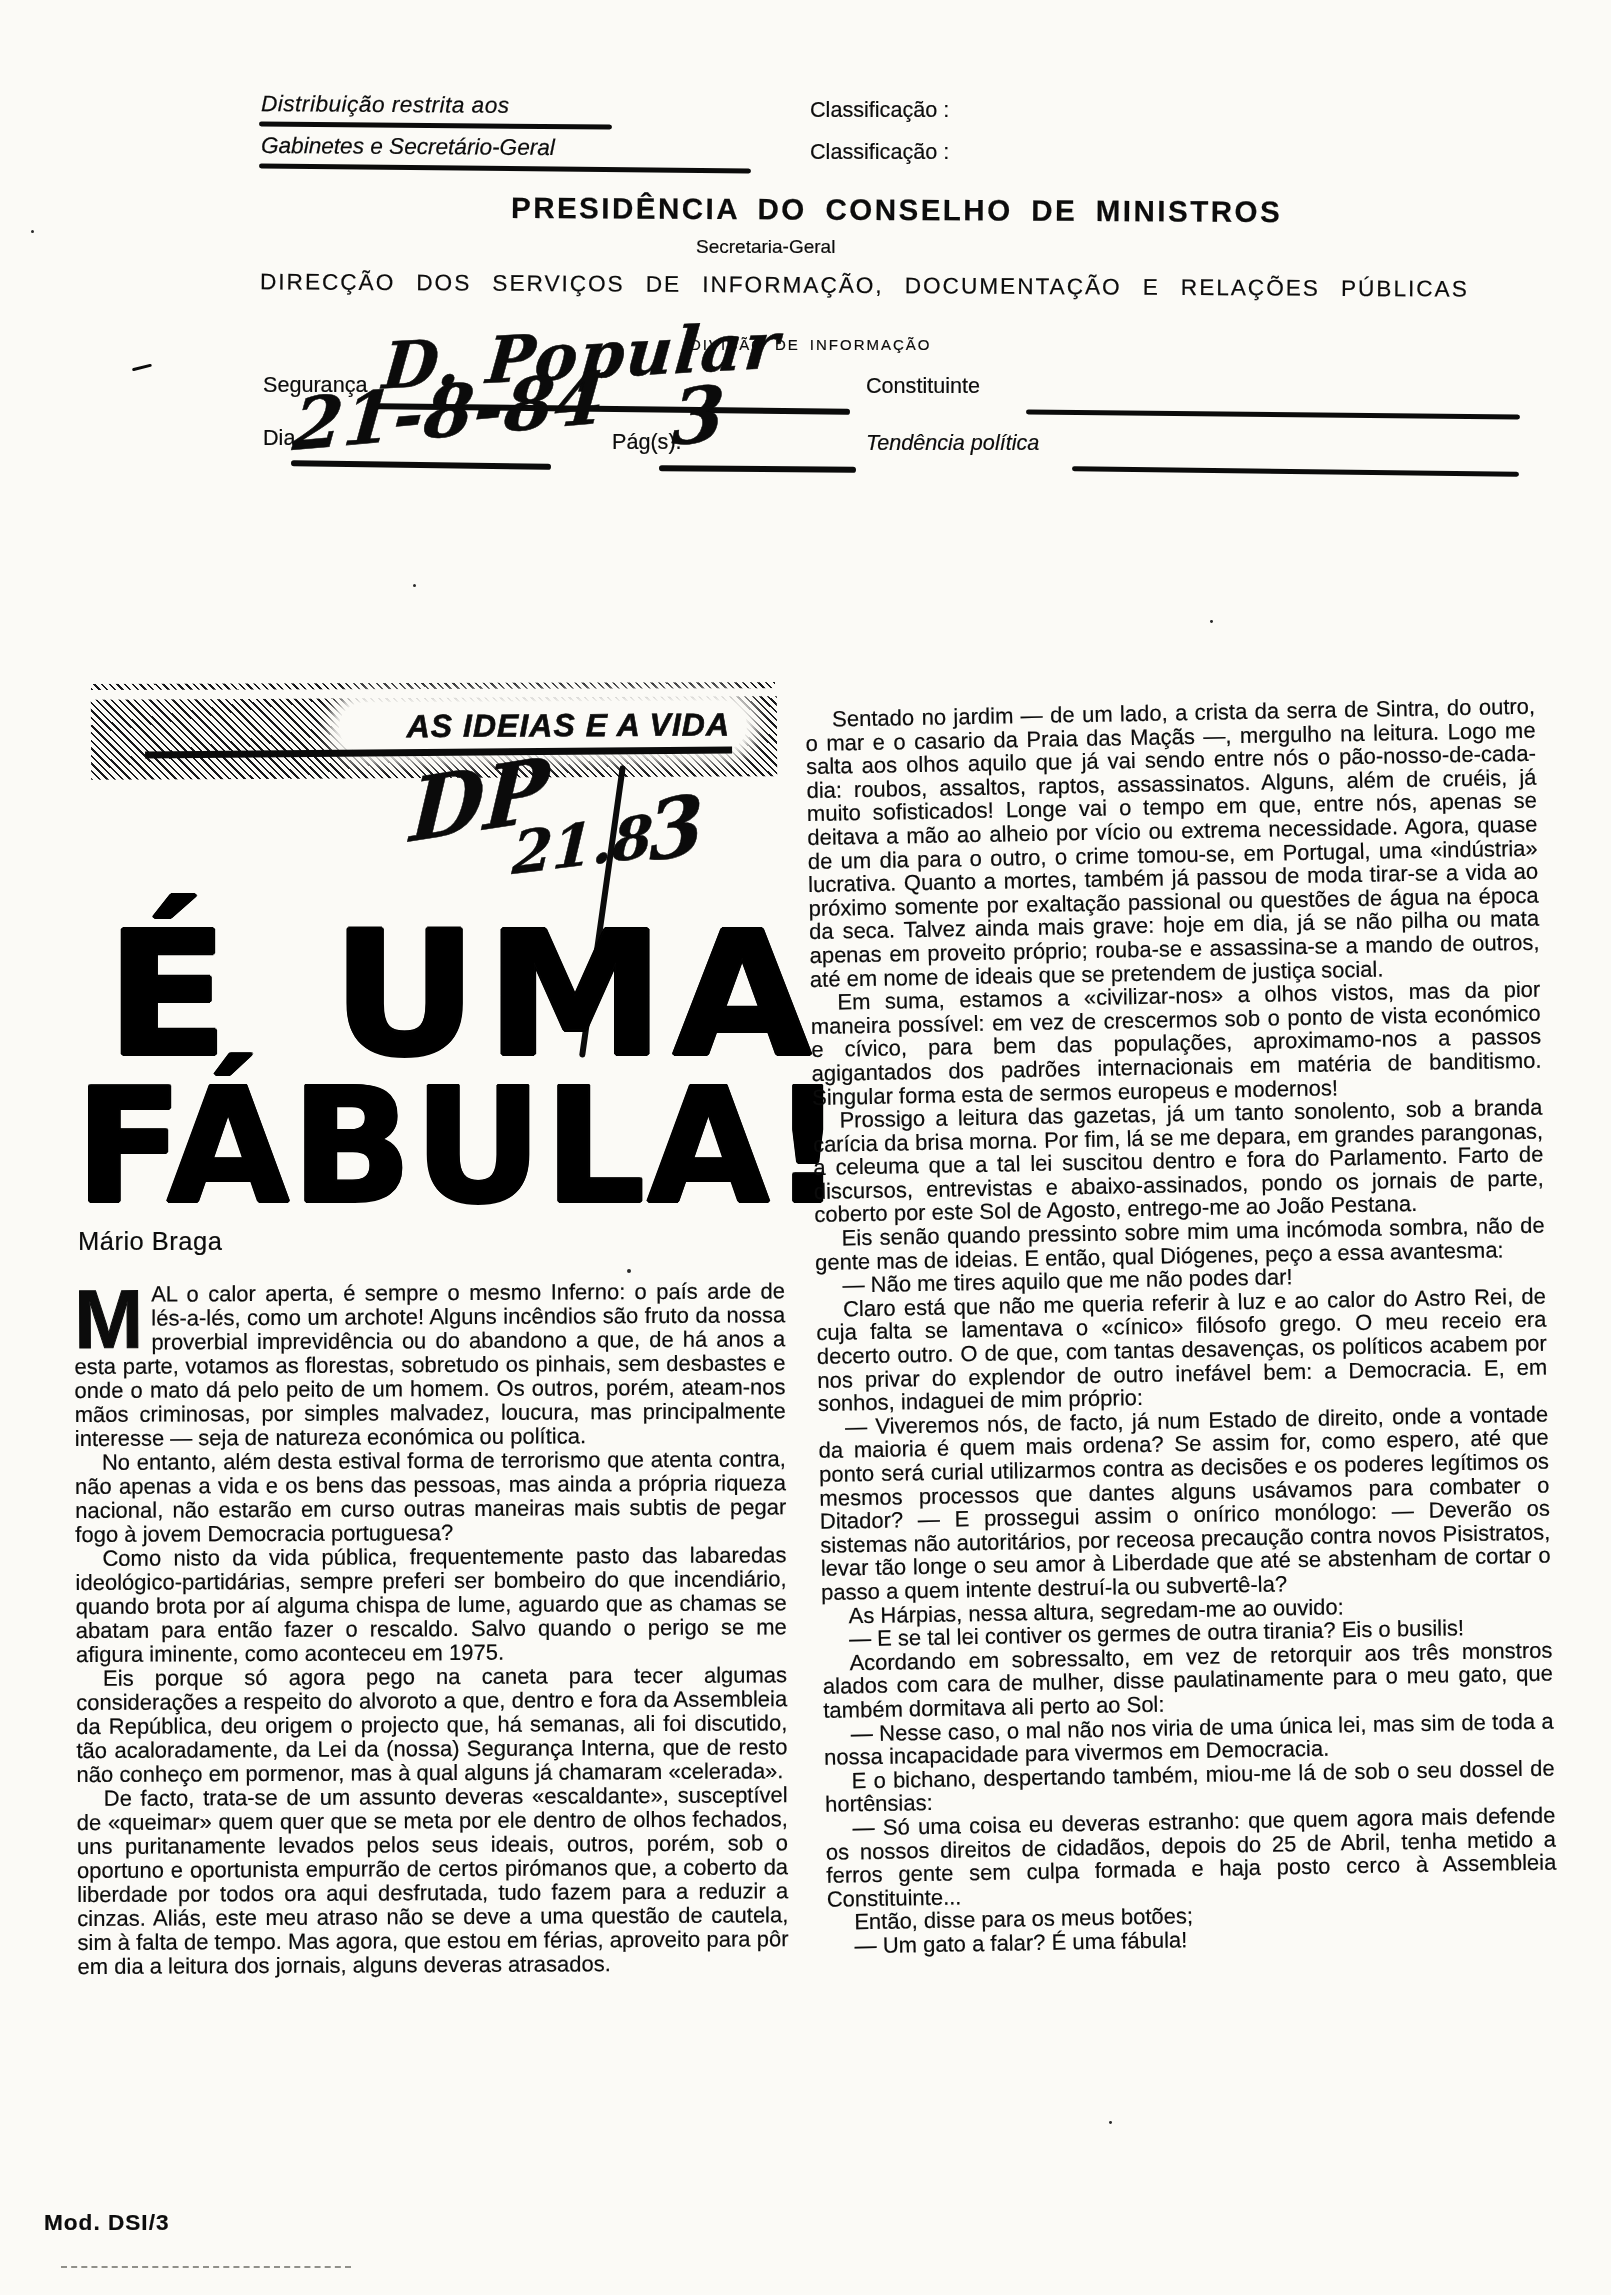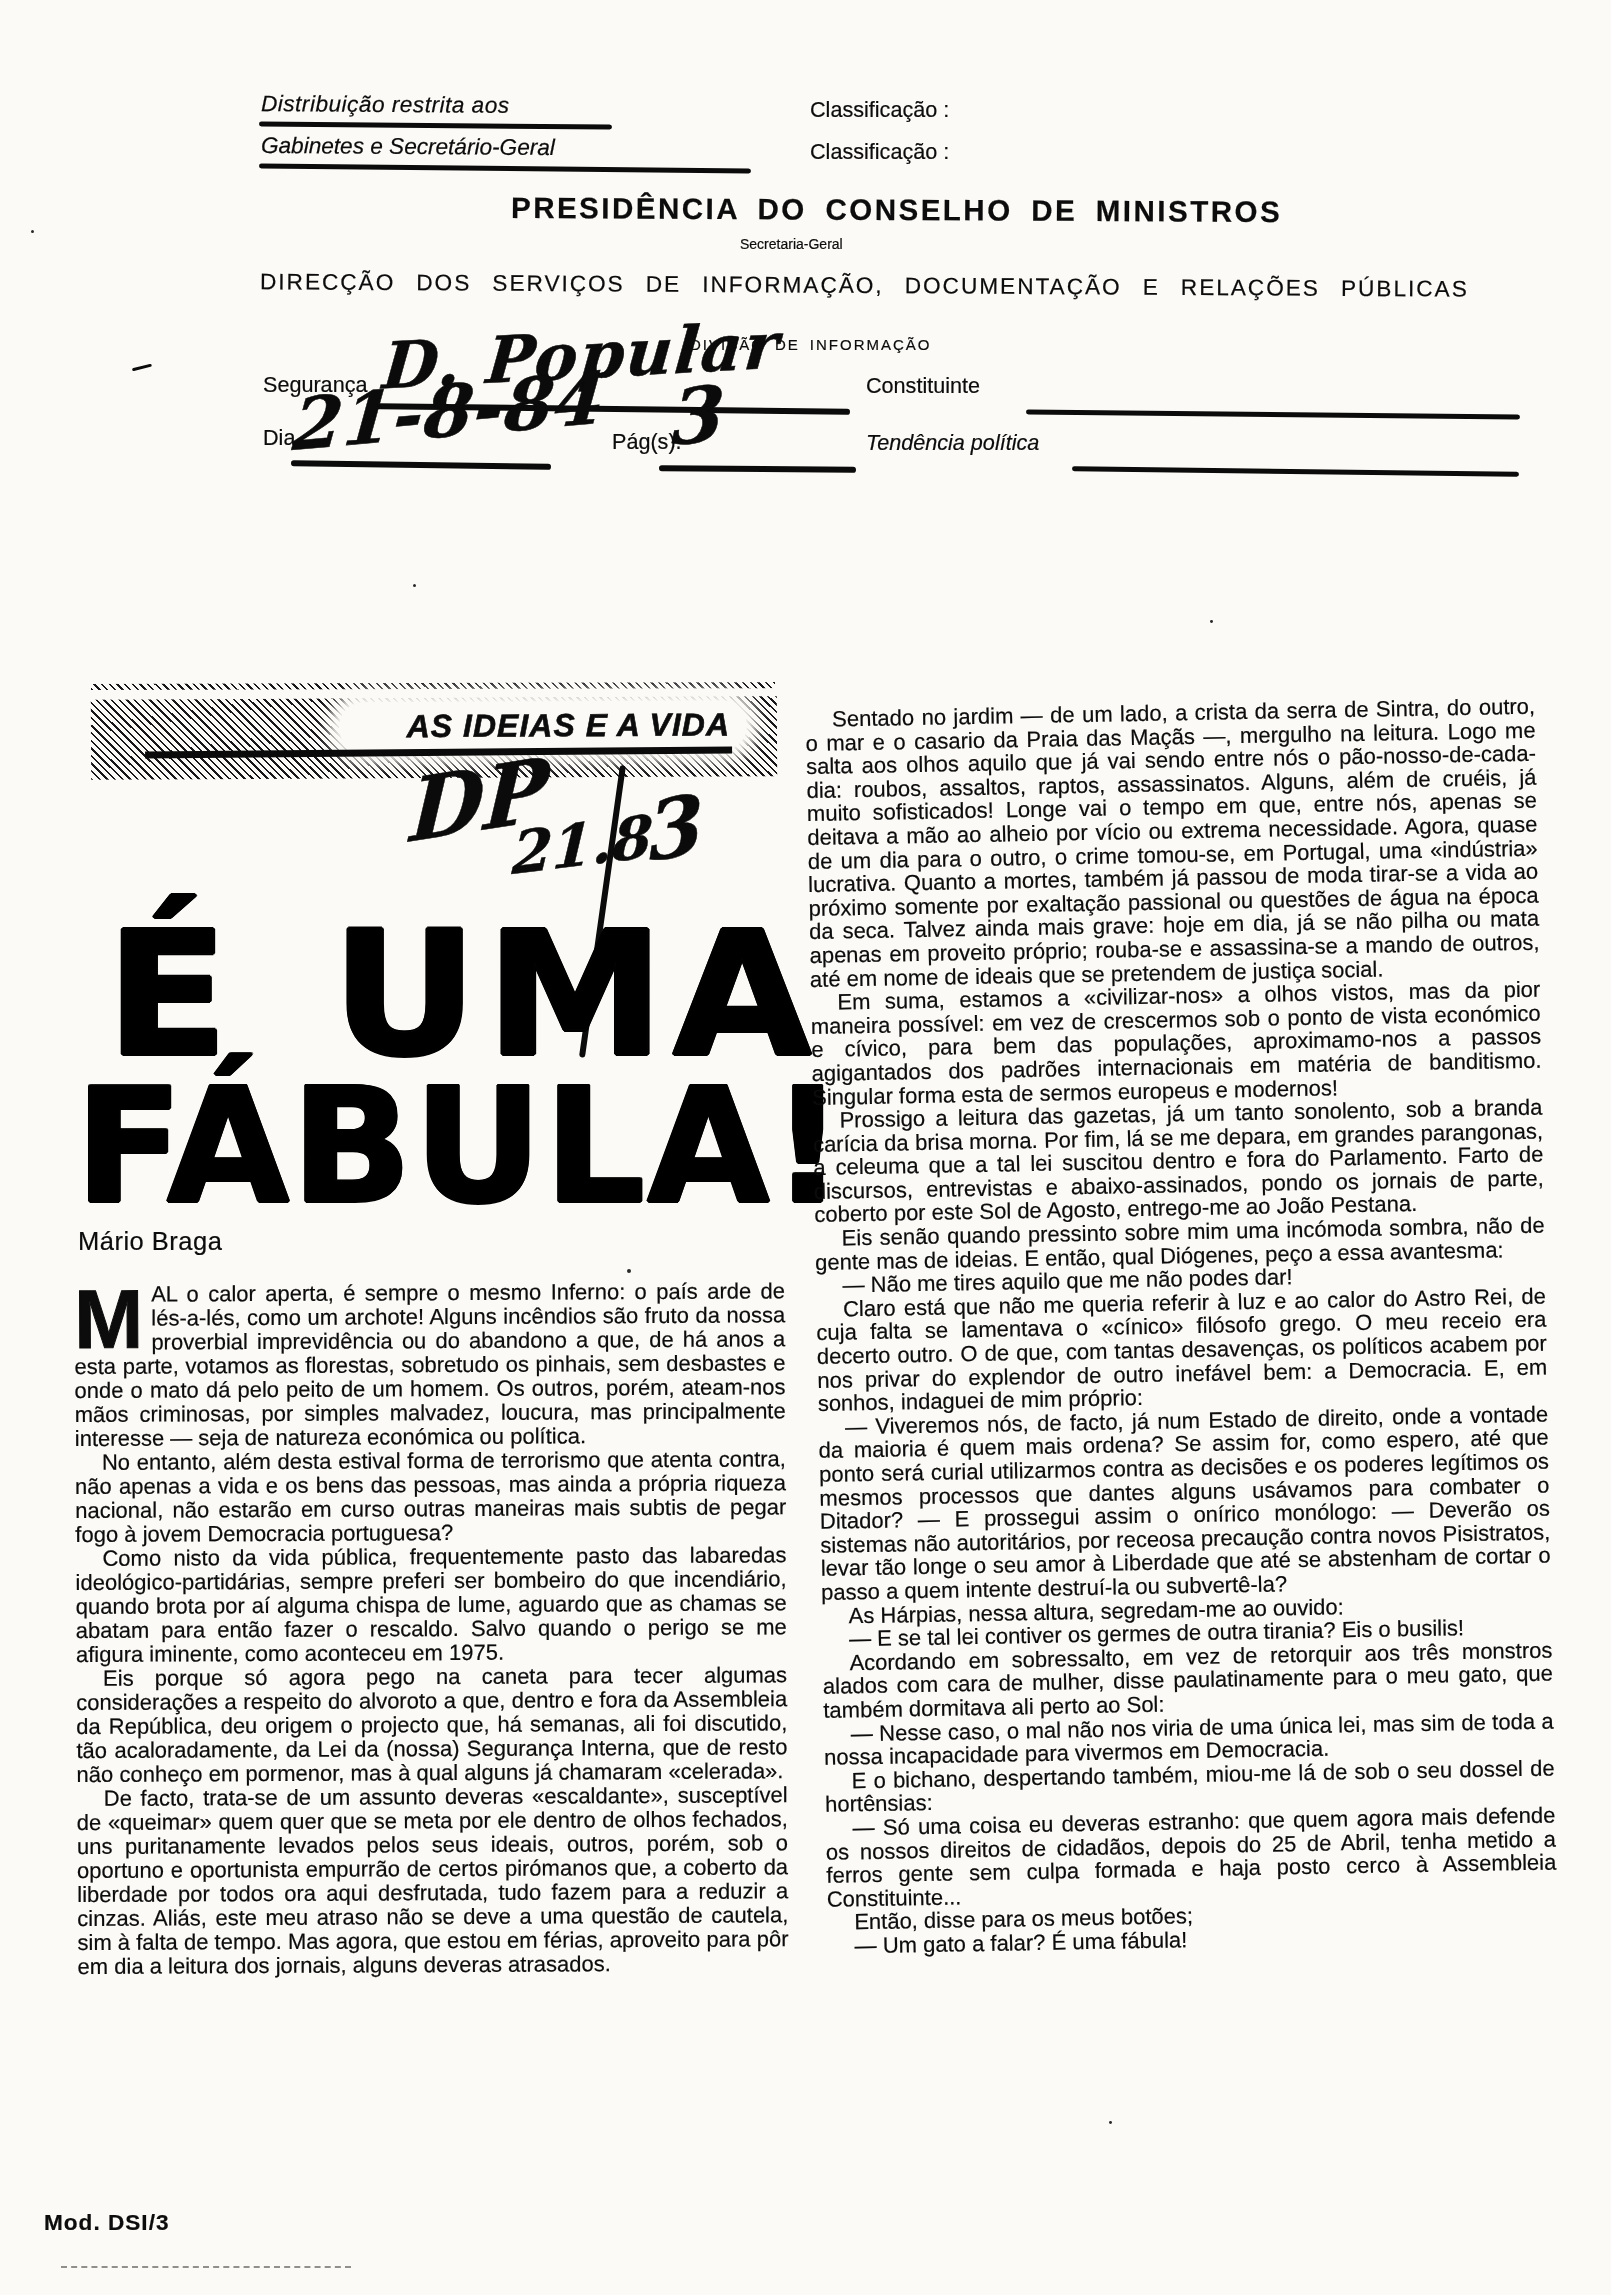--- a/index.html
+++ b/index.html
@@ -20,21 +20,21 @@
   .speck{position:absolute;background:#2a2a2a;border-radius:50%;}
 
   
   .note1{left:261px;top:92px;font-size:22.6px;font-style:italic;letter-spacing:0.5px;transform:rotate(0.4deg);}
   .note1-line{left:259px;top:123px;width:353px;height:5.4px;transform:rotate(0.5deg);}
   .note2{left:261px;top:134px;font-size:22.6px;font-style:italic;transform:rotate(0.4deg);}
   .note2-line{left:259px;top:166px;width:492px;height:5.4px;transform:rotate(0.6deg);}
   .class-label{left:810px;top:97px;font-size:21.6px;}
   .dist-label{left:810px;top:139px;font-size:21.6px;}
   .org-title{left:511px;top:193px;font-size:29.5px;font-weight:bold;letter-spacing:2.5px;word-spacing:7.9px;transform:rotate(0.3deg);}
-  .org-subtitle{left:740px;top:236px;font-size:14px;}
+  .org-subtitle{left:696px;top:236px;font-size:19px;}
   .org-dept{left:260px;top:273px;font-size:22.6px;letter-spacing:2px;word-spacing:12.8px;transform:rotate(0.35deg);}
   .org-division{left:690px;top:336px;font-size:15px;letter-spacing:2px;word-spacing:3.9px;}
   .stray-dash{left:132px;top:366px;width:19.7px;height:3.4px;transform:rotate(-14deg);}
   .pub-label{left:263px;top:372px;font-size:21.6px;}
   .pub-value{left:383px;top:318px;font-size:64px;letter-spacing:2px;transform:rotate(-3deg) skewX(-8deg);}
   .pub-line{left:376px;top:406px;width:474px;height:5.9px;transform:rotate(0.7deg);}
   .per-label{left:866px;top:373px;font-size:21.6px;}
   .per-line{left:1026px;top:412px;width:494px;height:4.9px;transform:rotate(0.6deg);}
   .dia-label{left:263px;top:425px;font-size:21.6px;}
   .dia-value{left:293px;top:369px;font-size:71px;letter-spacing:1px;transform:rotate(-5deg) skewX(-10deg);}

